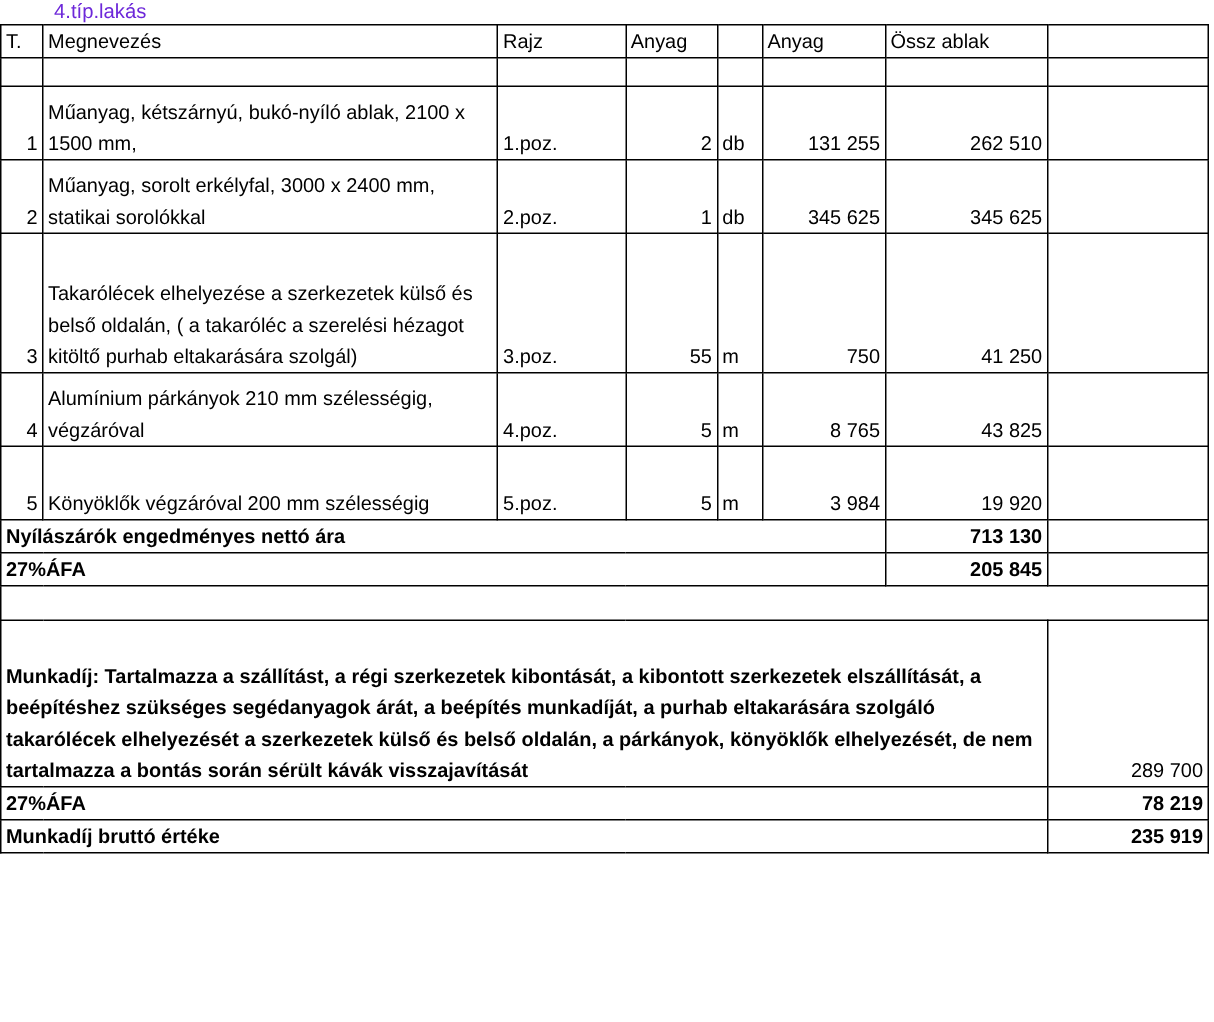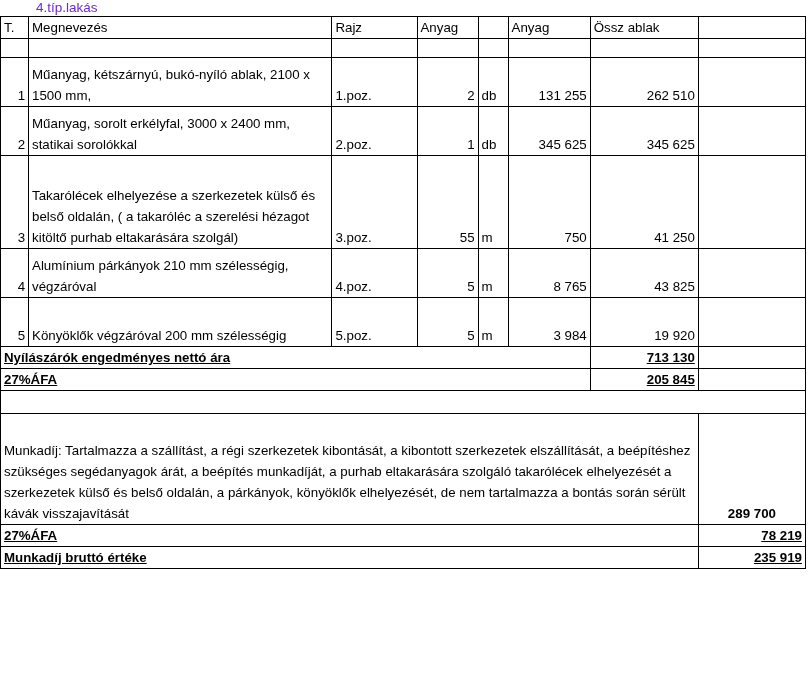--- a/index.html
+++ b/index.html
@@ -42,31 +42,31 @@
     line-height: 21px;
     overflow: hidden;
     white-space: normal;
   }
   .thick-top { border-top-width: 2px; }
   .thick-bottom { border-bottom-width: 2px; }
   .thick-left { border-left-width: 2px; }
   .thick-right { border-right-width: 2px; }
   .hdr { vertical-align: middle; }
   .num { text-align: right; }
-  .bold { font-weight: bold; text-decoration: underline; }
+  .bold { font-weight: bold; }
   .desc { padding-left: 5px; }
   .blank-row td { height: 18px; }
   .spacer-row td { height: 22px; }
   .mk-text {
     vertical-align: top;
     padding-top: 1px;
     line-height: 22.5px;
-    font-weight: normal;
-  }
-  .mk-val { vertical-align: bottom; text-align: center; font-weight: bold; }
+    font-weight: bold;
+  }
+  .mk-val { vertical-align: bottom; text-align: right; font-weight: normal; }
 </style>
 </head>
 <body>
 
 <div class="page">
 
   <div class="doc-title">4.típ.lakás</div>
 
   <table class="sheet">
     <colgroup>

